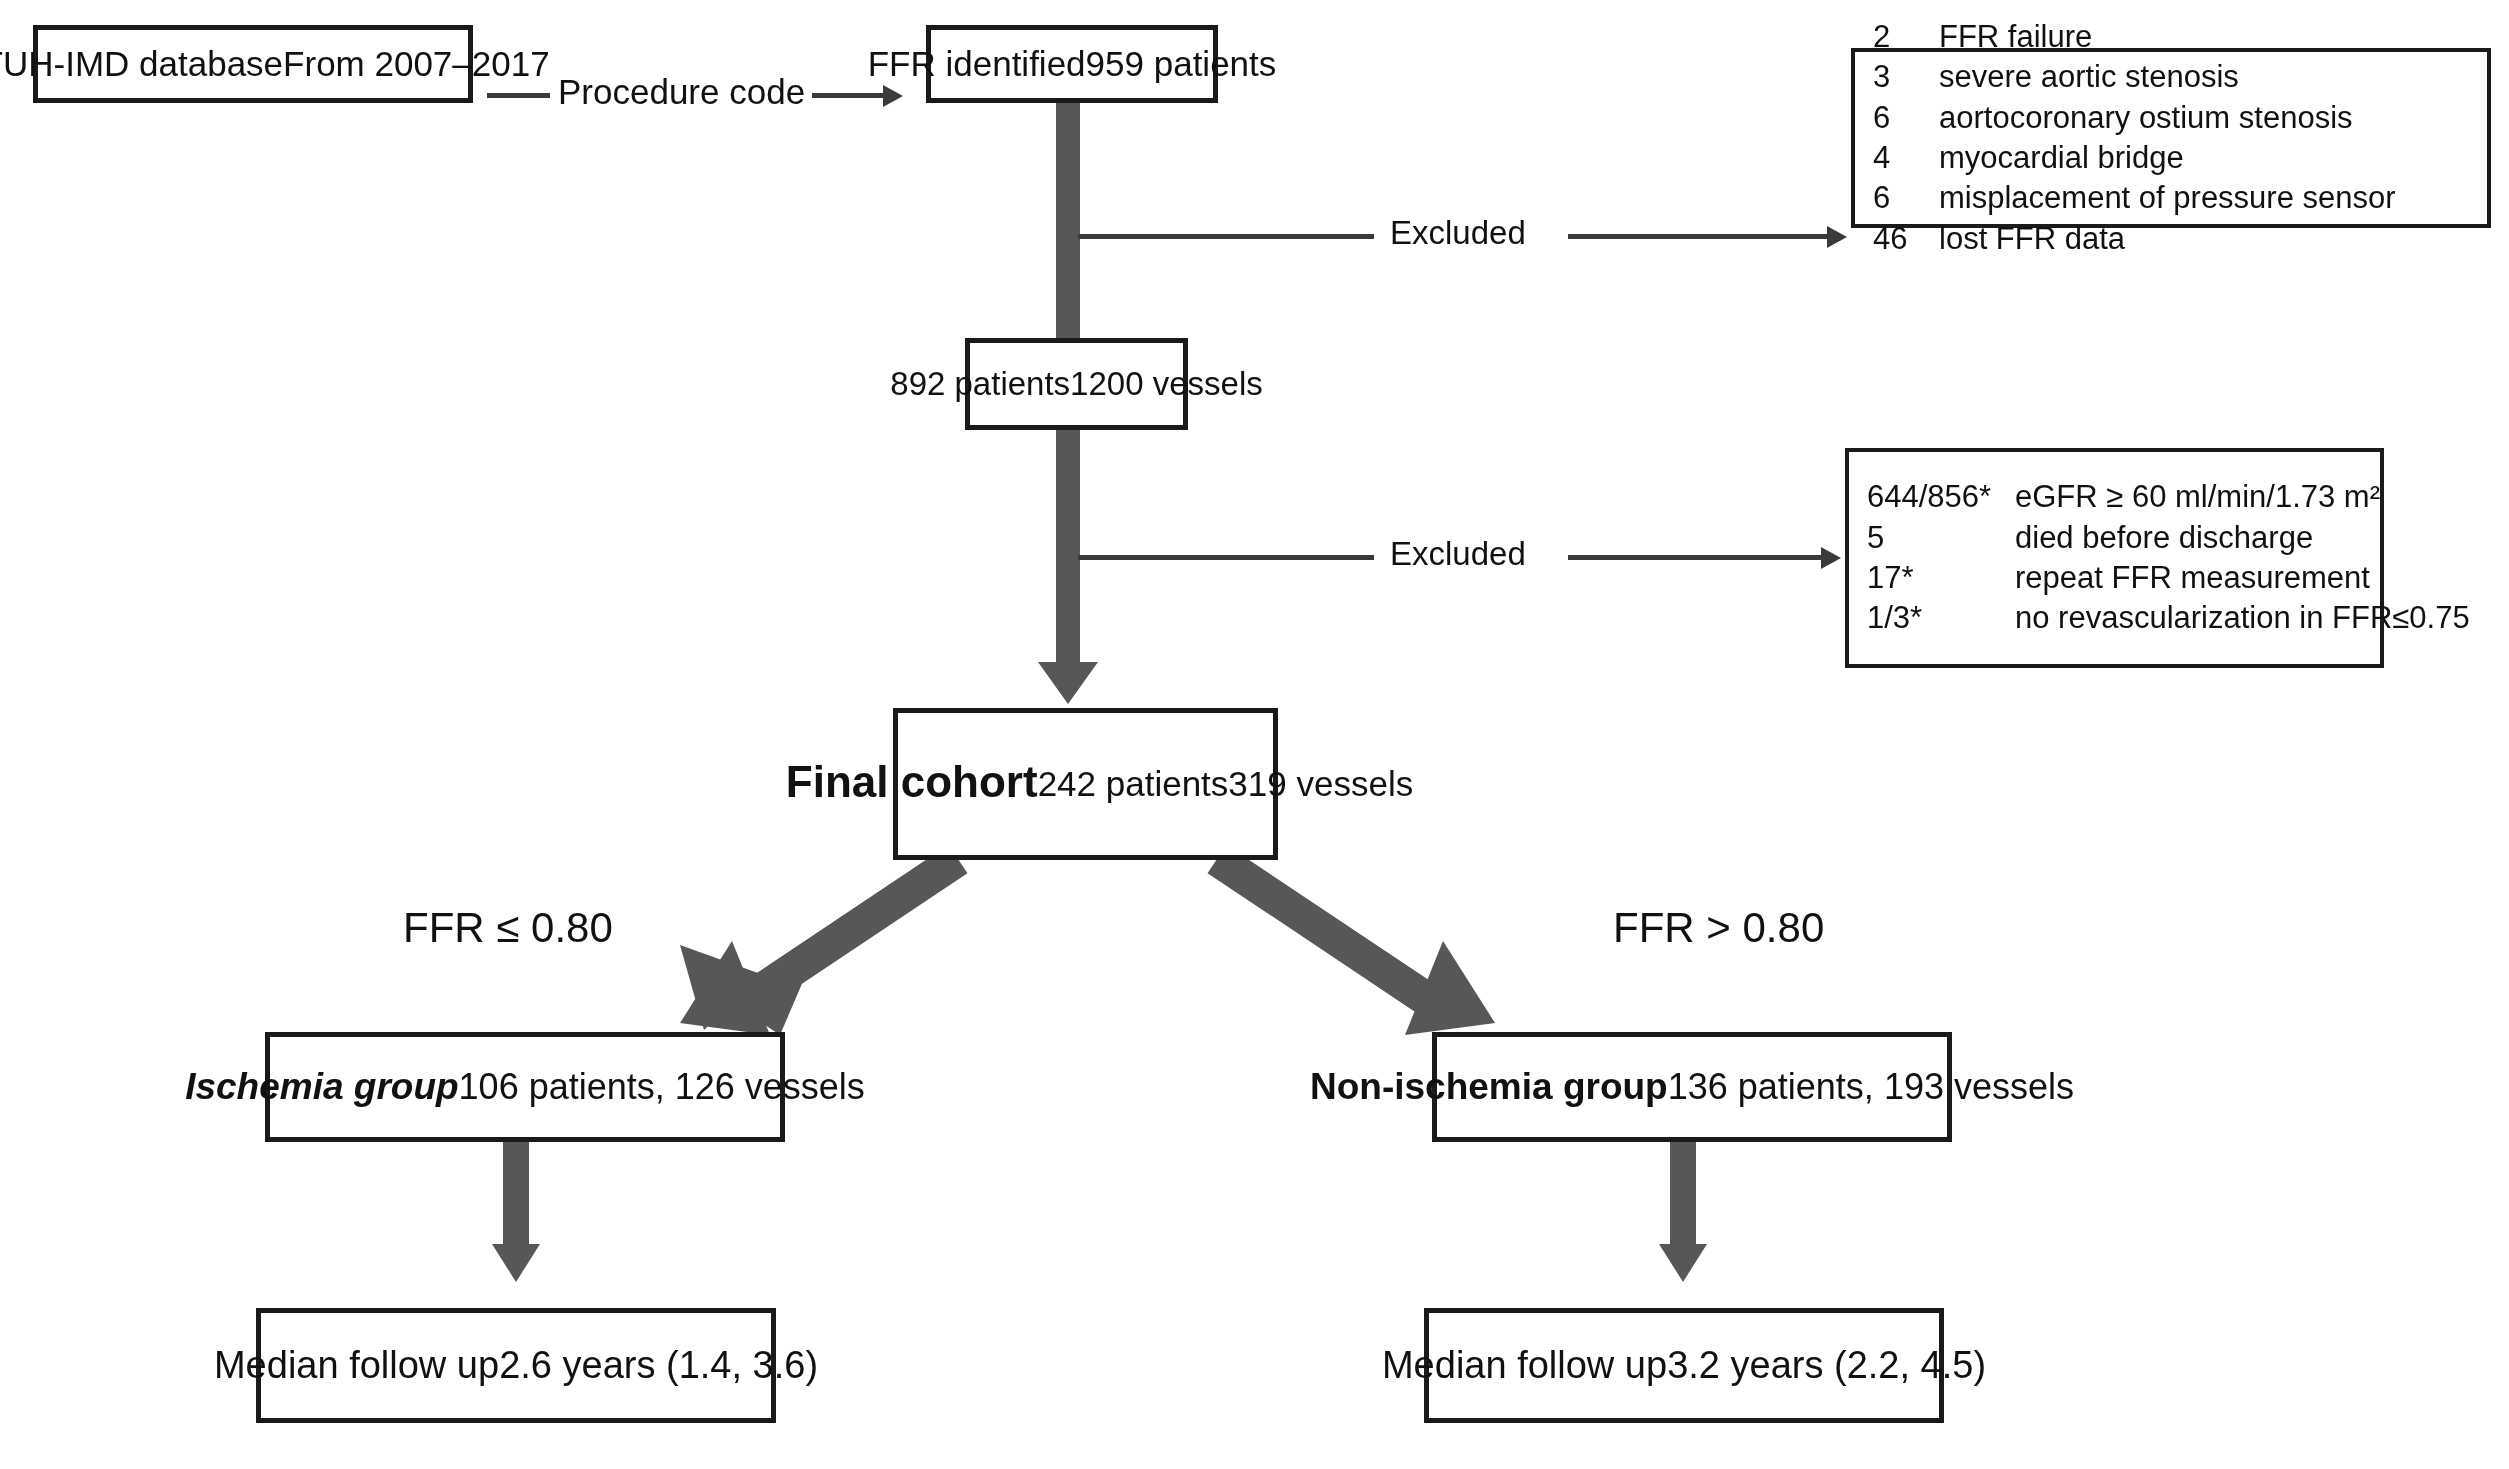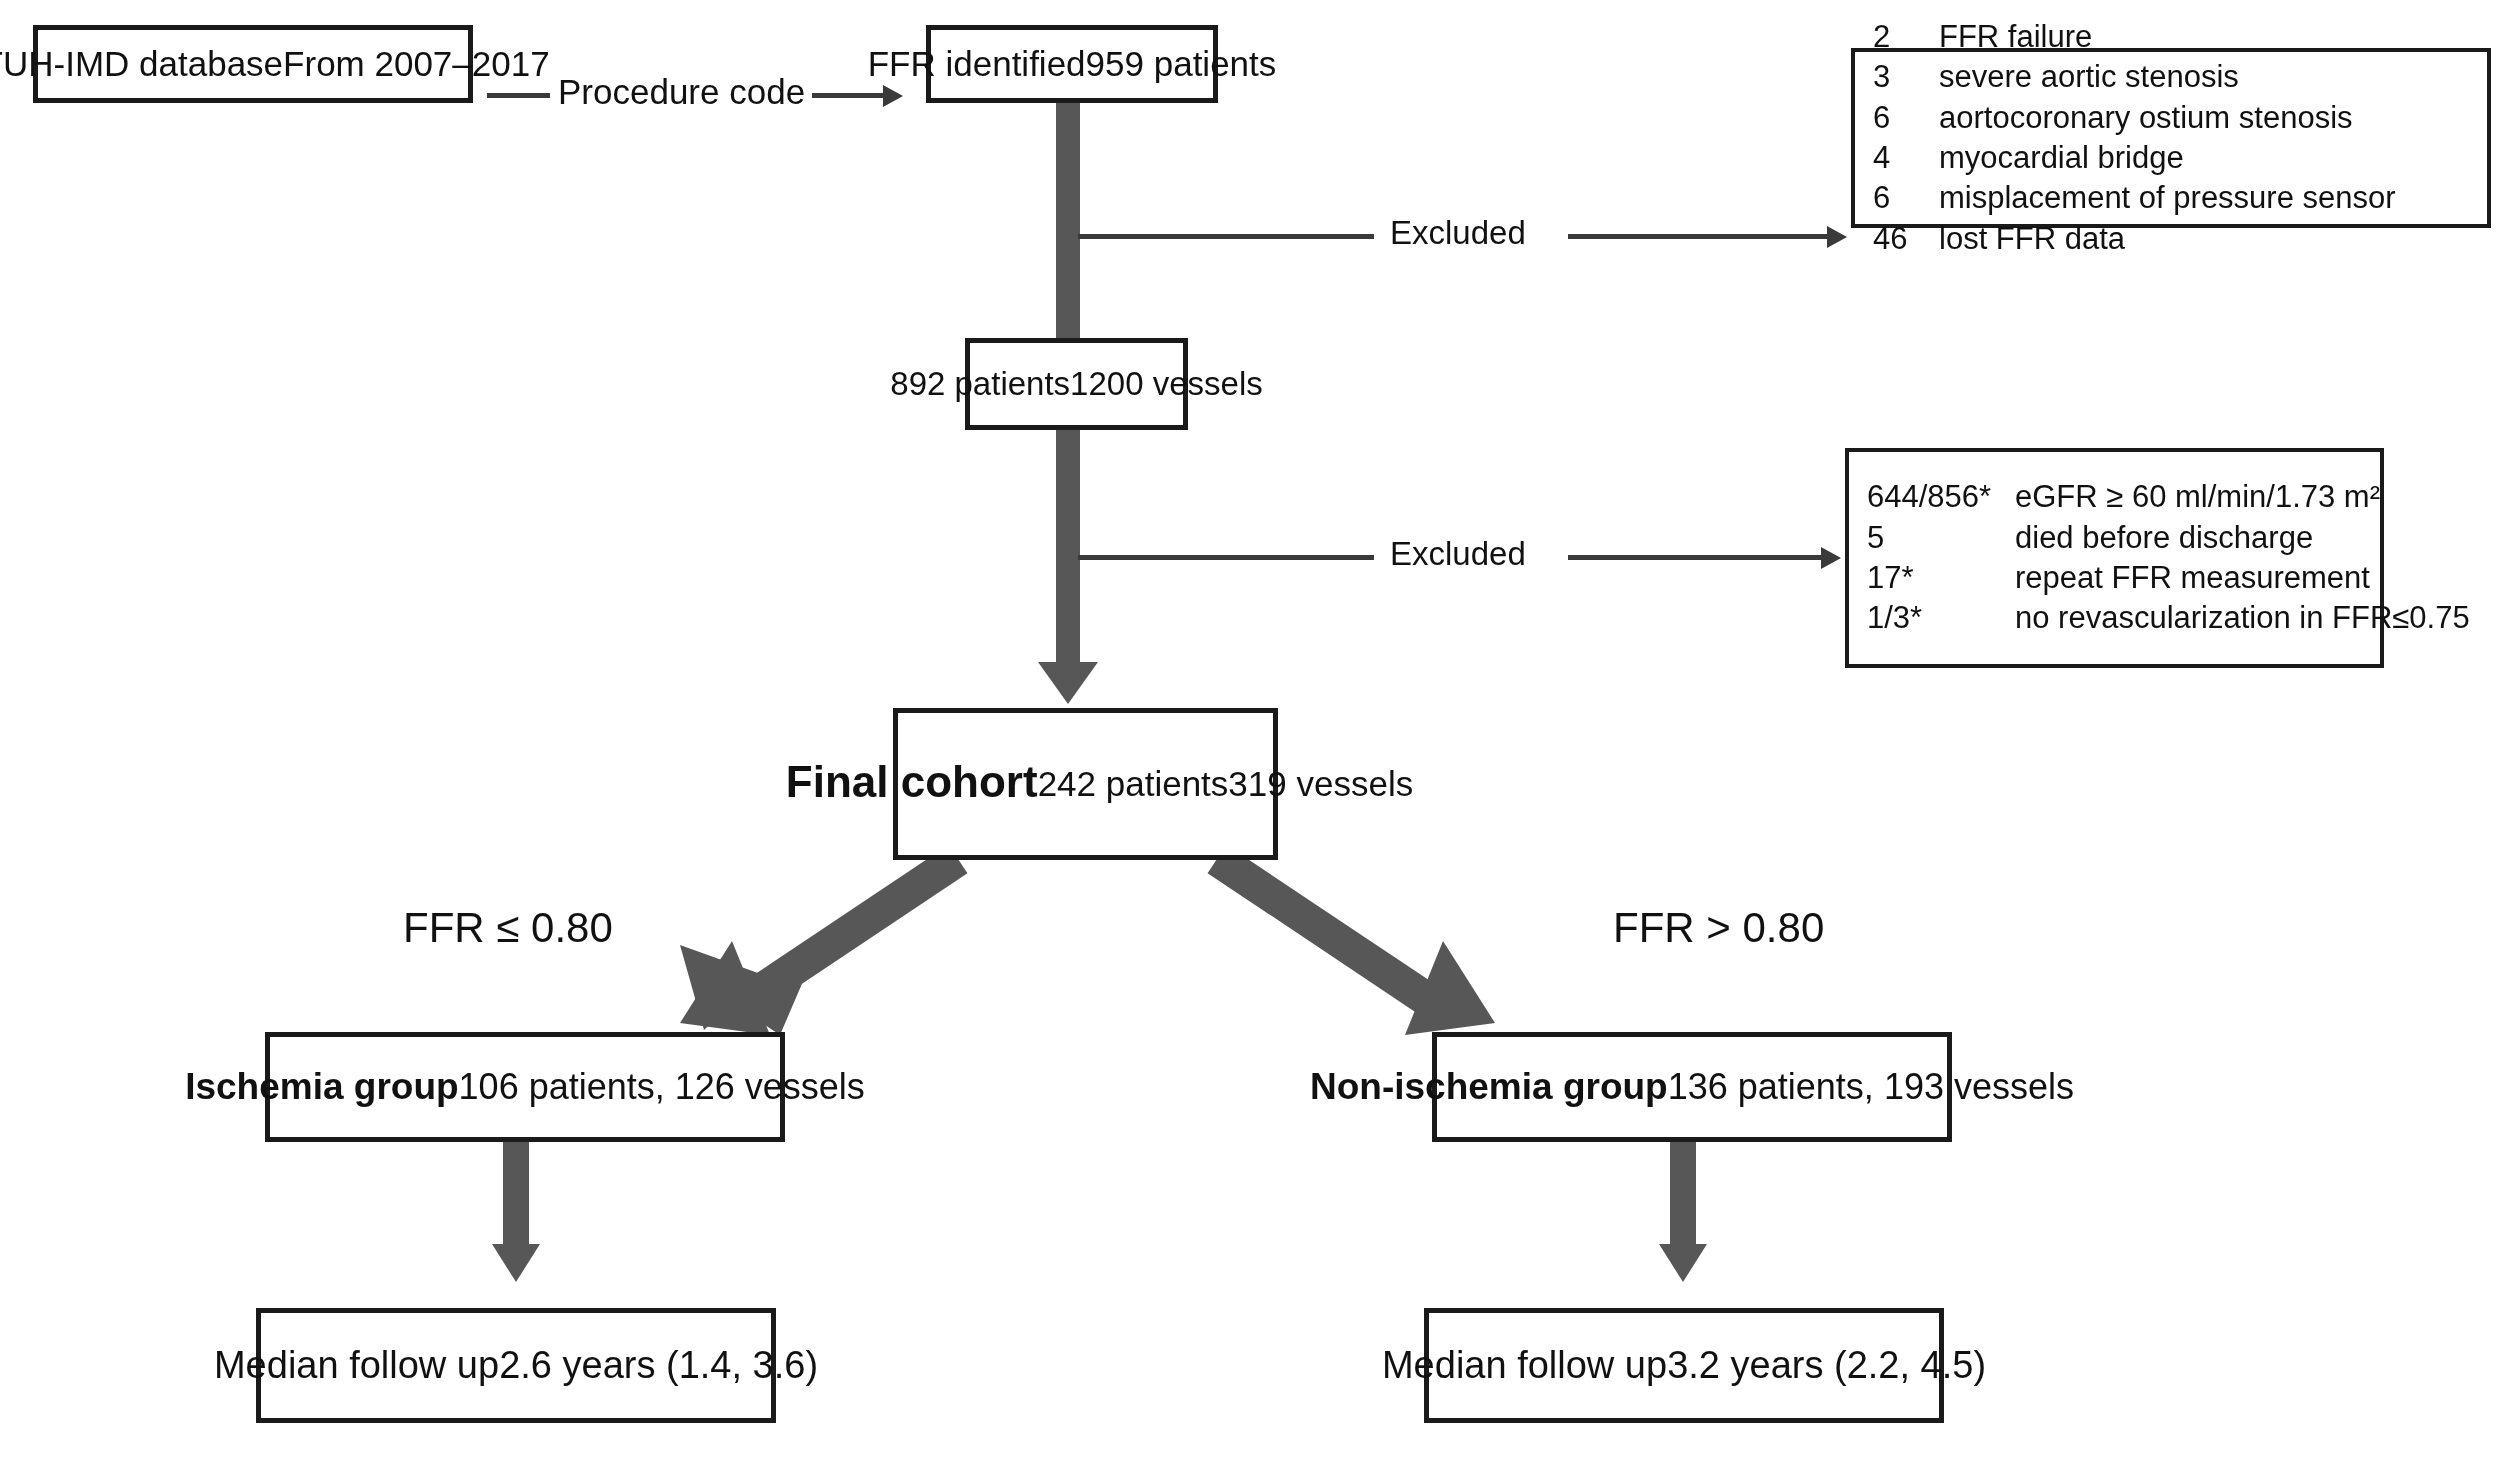--- a/index.html
+++ b/index.html
@@ -219,21 +219,21 @@
         <line x1="12" y1="14" x2="220" y2="153"></line>
       </g>
       <polygon points="200,190 290,178 238,96" fill="#575757"></polygon>
     </svg>
   </div>
 
   <div class="lbl" style="left:403px; top:904px; font-size:42px;">FFR ≤ 0.80</div>
   <div class="lbl" style="left:1573px; top:904px; font-size:42px;margin-left:40px;">FFR &gt; 0.80</div>
 
   <div class="box bold-title" style="left:265px; top:1032px; width:520px; height:110px; font-size:36px;">
-    <div class="line title" style="font-size:37px;">Ischemia group</div>
+    <div class="line title" style="font-size:37px;font-style:italic;">Ischemia group</div>
     <div class="line">106 patients, 126 vessels</div>
   </div>
 
   <div class="box bold-title" style="left:1432px; top:1032px; width:520px; height:110px; font-size:36px;">
     <div class="line title" style="font-size:37px;">Non-ischemia group</div>
     <div class="line">136 patients, 193 vessels</div>
   </div>
 
   <div class="vtrunk" style="left:503px; top:1142px; width:26px; height:105px;"></div>
   <div class="arrow-head-down small" style="left:492px; top:1244px;"></div>

